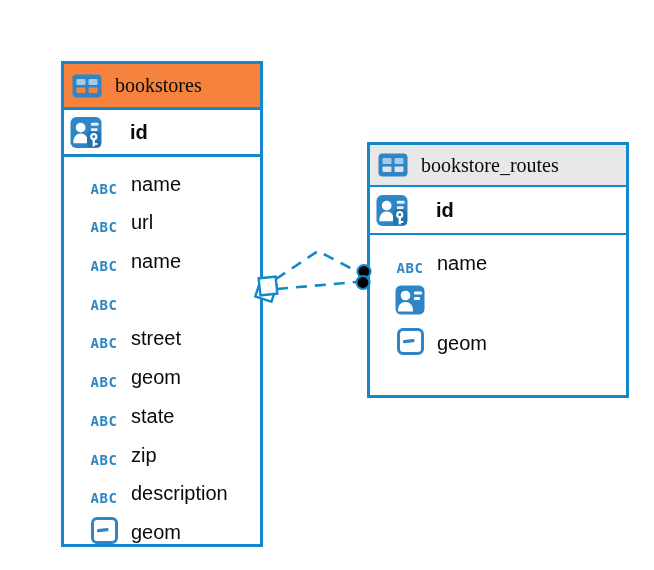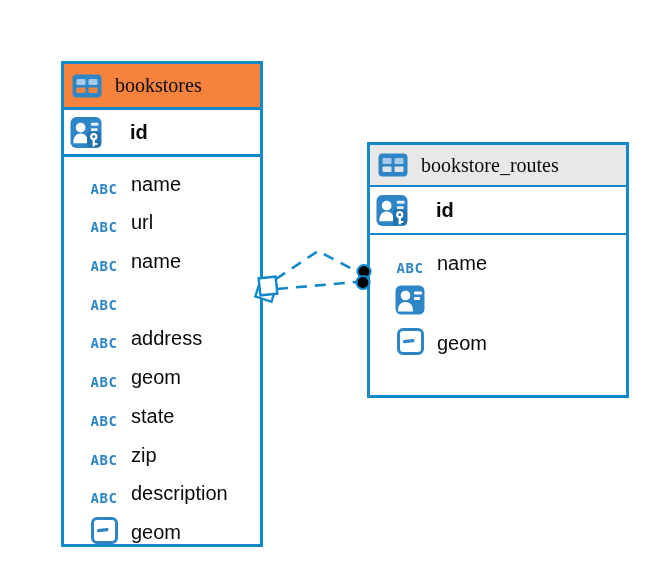--- a/index.html
+++ b/index.html
@@ -124,21 +124,21 @@
     </div>
     <div class="trow">
       <span class="ibox">
           <span class="abc">ABC</span>
         </span>
     </div>
     <div class="trow">
       <span class="ibox">
           <span class="abc">ABC</span>
         </span>
-      <span class="fname">address</span>
+      <span class="fname">street</span>
     </div>
     <div class="trow">
       <span class="ibox">
           <span class="abc">ABC</span>
         </span>
       <span class="fname">geom</span>
     </div>
     <div class="trow">
       <span class="ibox">
           <span class="abc">ABC</span>

